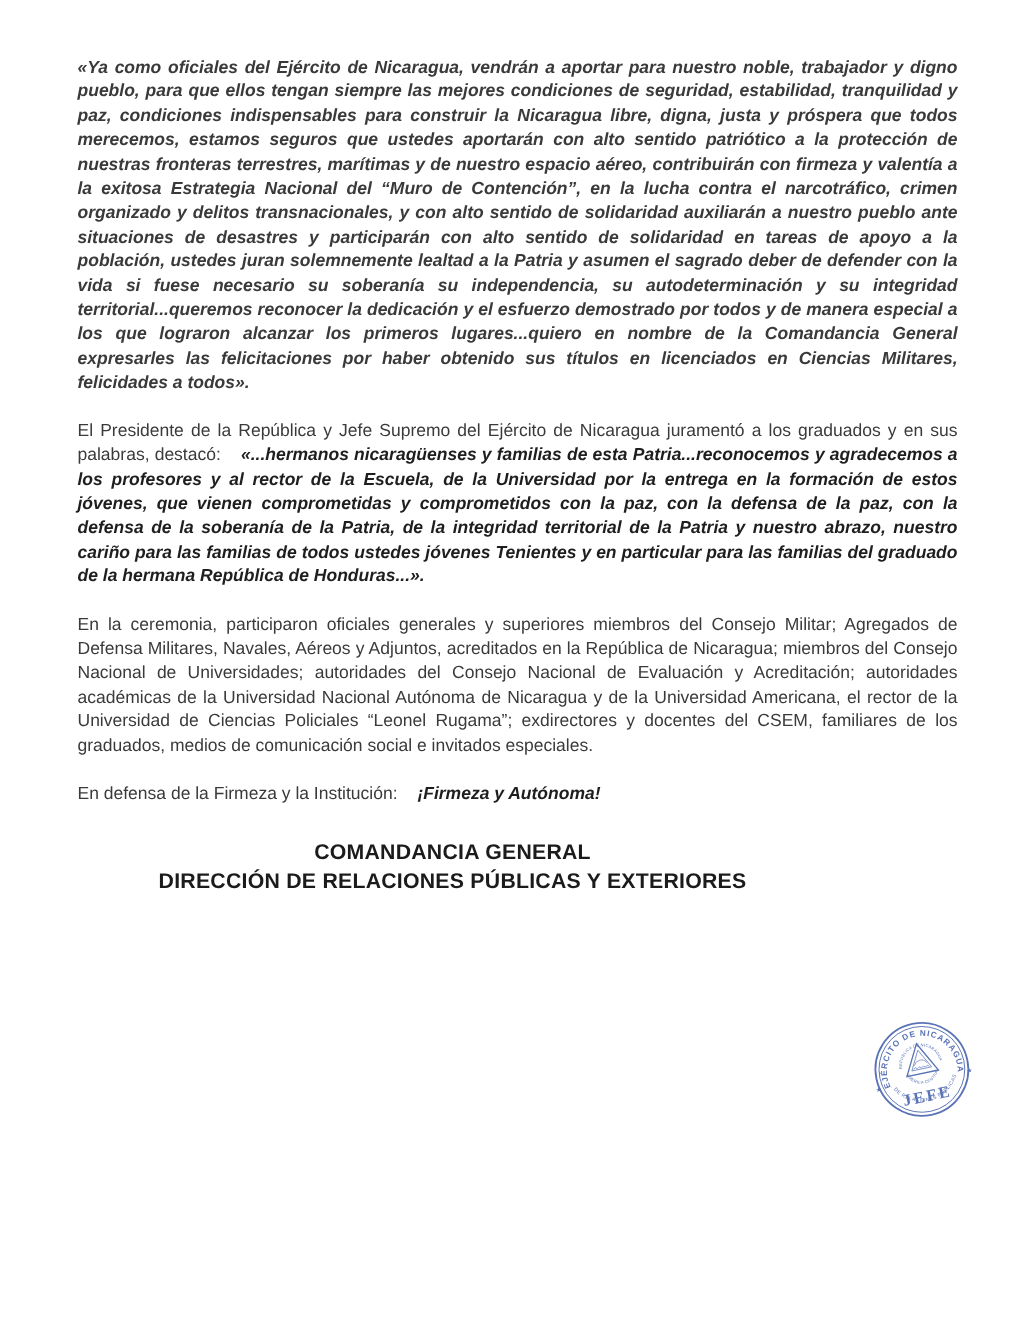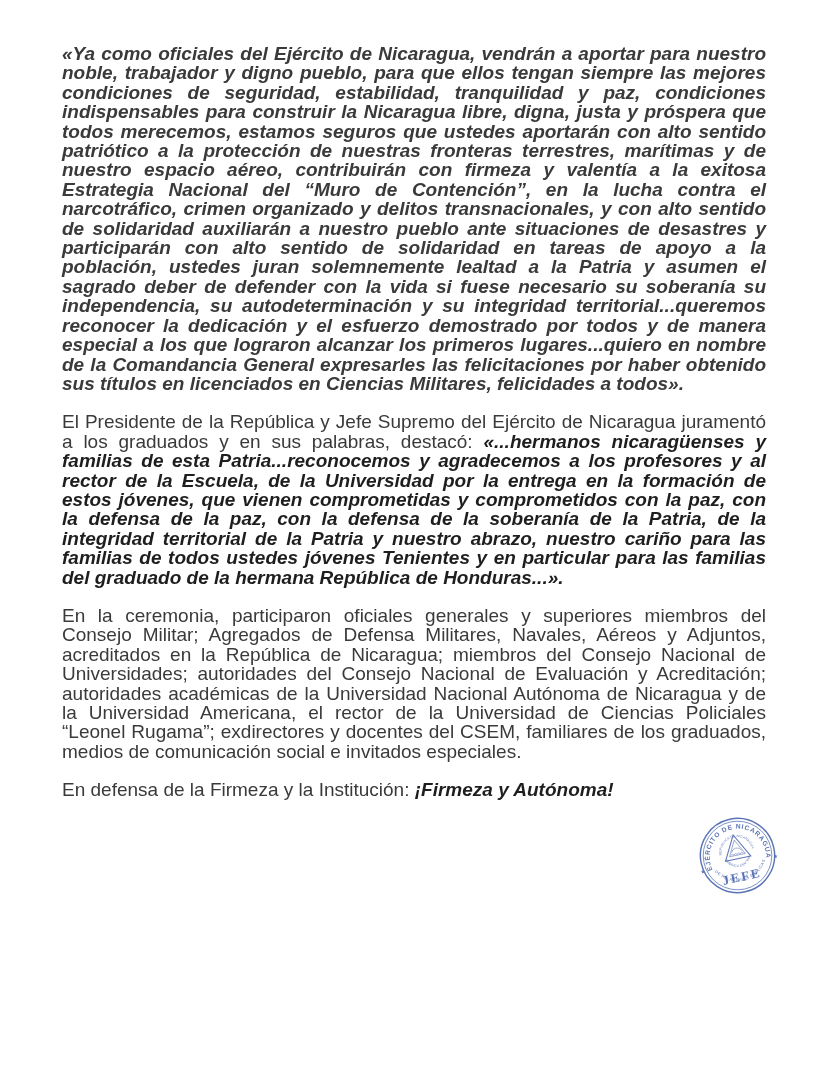--- a/index.html
+++ b/index.html
@@ -9,29 +9,30 @@
     background:#ffffff;
     font-family:"Liberation Sans", sans-serif;
     overflow:hidden;
   }
   .content {
     position:absolute;
     left:62px; top:44px; width:704px;
   }
   .content p {
     margin:0 0 19px 0;
-    font-size:19px;
+    font-size:14px;
     line-height:19.4px;
     text-align:justify;
     color:#3a3a3a;
   }
   .quote, .bi {
     font-weight:bold;
     font-style:italic;
     color:#1e1e1e;
+    margin-left:12px;
   }
   .quote { font-size:14.2px; }
   .signature {
     margin-top:26px;
     width:600px;
     text-align:center;
     font-weight:bold;
     font-size:17px;
     line-height:23px;
     letter-spacing:0.2px;
@@ -59,20 +60,24 @@
     <p class="quote">«Ya como oficiales del Ejército de Nicaragua, vendrán a aportar para nuestro noble, trabajador y digno pueblo, para que ellos tengan siempre las mejores condiciones de seguridad, estabilidad, tranquilidad y paz, condiciones indispensables para construir la Nicaragua libre, digna, justa y próspera que todos merecemos, estamos seguros que ustedes aportarán con alto sentido patriótico a la protección de nuestras fronteras terrestres, marítimas y de nuestro espacio aéreo, contribuirán con firmeza y valentía a la exitosa Estrategia Nacional del “Muro de Contención”, en la lucha contra el narcotráfico, crimen organizado y delitos transnacionales, y con alto sentido de solidaridad auxiliarán a nuestro pueblo ante situaciones de desastres y participarán con alto sentido de solidaridad en tareas de apoyo a la población, ustedes juran solemnemente lealtad a la Patria y asumen el sagrado deber de defender con la vida si fuese necesario su soberanía su independencia, su autodeterminación y su integridad territorial...queremos reconocer la dedicación y el esfuerzo demostrado por todos y de manera especial a los que lograron alcanzar los primeros lugares...quiero en nombre de la Comandancia General expresarles las felicitaciones por haber obtenido sus títulos en licenciados en Ciencias Militares, felicidades a todos».</p>
 
     <p><span>El Presidente de la República y Jefe Supremo del Ejército de Nicaragua juramentó a los graduados y en sus palabras, destacó: </span><span class="bi">«...hermanos nicaragüenses y familias de esta Patria...reconocemos y agradecemos a los profesores y al rector de la Escuela, de la Universidad por la entrega en la formación de estos jóvenes, que vienen comprometidas y comprometidos con la paz, con la defensa de la paz, con la defensa de la soberanía de la Patria, de la integridad territorial de la Patria y nuestro abrazo, nuestro cariño para las familias de todos ustedes jóvenes Tenientes y en particular para las familias del graduado de la hermana República de Honduras...».</span></p>
 
     <p>En la ceremonia, participaron oficiales generales y superiores miembros del Consejo Militar; Agregados de Defensa Militares, Navales, Aéreos y Adjuntos, acreditados en la República de Nicaragua; miembros del Consejo Nacional de Universidades; autoridades del Consejo Nacional de Evaluación y Acreditación; autoridades académicas de la Universidad Nacional Autónoma de Nicaragua y de la Universidad Americana, el rector de la Universidad de Ciencias Policiales “Leonel Rugama”; exdirectores y docentes del CSEM, familiares de los graduados, medios de comunicación social e invitados especiales.</p>
 
 
     <p><span>En defensa de la Firmeza y la Institución: </span><span class="bi">¡Firmeza y Autónoma!</span></p>
 
 
+    <div class="signature">
+      <div>COMANDANCIA GENERAL</div>
+      <div>DIRECCIÓN DE RELACIONES PÚBLICAS Y EXTERIORES</div>
+    </div>
   </div>
 
   <div class="seal">
     <svg viewBox="0 0 140 140">
       <circle class="ring" cx="70" cy="70" r="46" stroke-width="1.8"></circle>
       <circle class="ring" cx="70" cy="70" r="42.5" stroke-width="0.9"></circle>
 
       <defs>
         <path id="sealTopArc" d="M 38,86 A 35,35 0 1 1 102,86" fill="none"></path>
         <path id="sealBottomArc" d="M 37,81 A 36.5,36.5 0 0 0 103,81" fill="none"></path>

